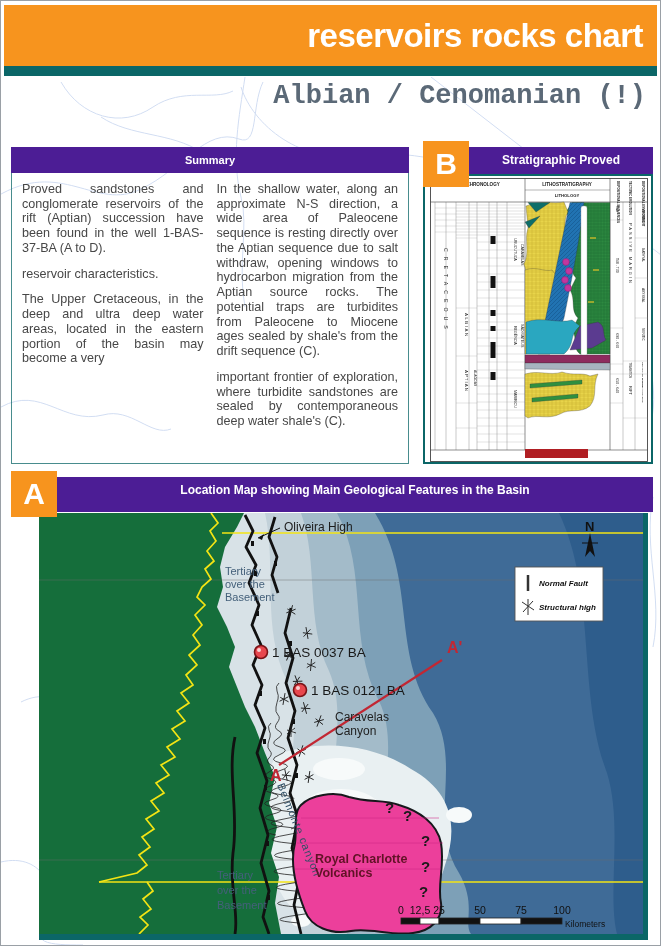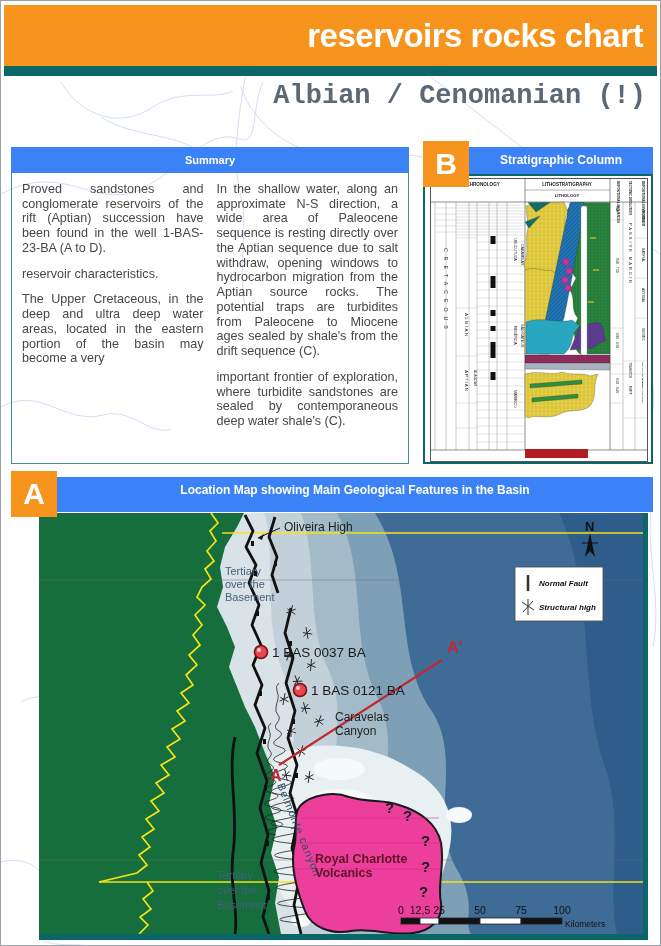--- a/index.html
+++ b/index.html
@@ -4,21 +4,21 @@
 <style>
   html,body{margin:0;padding:0;background:#e8e8e8;}
   .page{position:relative;width:659px;height:944px;background:#ffffff;border:1px solid #9aa0a6;
         font-family:"Liberation Sans",sans-serif;overflow:hidden;}
   .bg-map{position:absolute;left:0;top:76px;width:659px;height:868px;z-index:0;}
   .banner{position:absolute;left:3px;right:3px;top:4px;height:61px;background:#F7941E;z-index:2;}
   .banner .title{position:absolute;right:14px;top:0;line-height:61px;color:#ffffff;
         font-size:33px;font-weight:bold;letter-spacing:-0.5px;}
   .teal-stripe{position:absolute;left:3px;right:3px;top:65px;height:10px;background:#0B6667;z-index:2;}
   .subtitle{position:absolute;right:14px;top:80px;color:#5B6977;font-size:27px;font-weight:bold;z-index:2;font-family:Liberation Mono, monospace;}
-  .panel-header{background:#3b82f6;color:#fff;font-weight:bold;text-align:center;}
+  .panel-header{background:#4c1d95;color:#fff;font-weight:bold;text-align:center;}
   
   .summary{position:absolute;left:10px;top:146px;width:398px;height:317px;z-index:3;}
   .summary .panel-header{height:26px;line-height:26px;font-size:11px;}
   .summary .body{position:absolute;left:0;right:0;top:26px;bottom:0;border:1px solid rgba(11,102,103,.75);
         border-top:none;display:flex;gap:13px;padding:9px 10px 4px 10px;box-sizing:border-box;}
   .summary .col{flex:1;font-size:12.6px;line-height:1.17;color:#474747;text-align:justify;}
   .summary .col p{margin:0 0 11px 0;}
   
   .panelB{position:absolute;left:422px;top:140px;width:230px;height:323px;z-index:3;}
   .badge{position:absolute;left:0;top:0;width:46px;height:46px;background:#F7941E;color:#fff;
@@ -60,34 +60,34 @@
   <div class="banner">
     <div class="title">reservoirs rocks chart</div>
   </div>
   <div class="teal-stripe"></div>
   <div class="subtitle">Albian / Cenomanian (!)</div>
 
   <div class="summary">
     <div class="panel-header">Summary</div>
     <div class="body">
       <div class="col">
-        <p>Proved sandstones and conglomerate reservoirs of the rift (Aptian) succession have been found in the well 1-BAS-23-BA (A to D).</p>
+        <p>Proved sandstones and conglomerate reservoirs of the rift (Aptian) succession have been found in the well 1-BAS-37-BA (A to D).</p>
         <p>reservoir characteristics.</p>
         <p>The Upper Cretaceous, in the deep and ultra deep water areas, located in the eastern portion of the basin may become a very</p>
       </div>
       <div class="col">
         <p>In the shallow water, along an approximate N-S direction, a wide area of Paleocene sequence is resting directly over the Aptian sequence due to salt withdraw, opening windows to hydrocarbon migration from the Aptian source rocks. The potential traps are turbidites from Paleocene to Miocene ages sealed by shale's from the drift sequence (C).</p>
         <p>important frontier of exploration, where turbidite sandstones are sealed by contemporaneous deep water shale's (C).</p>
       </div>
     </div>
   </div>
 
   <div class="panelB">
     <div class="badge">B</div>
-    <div class="panel-header">Stratigraphic Column</div>
+    <div class="panel-header">Stratigraphic Proved</div>
     <div class="content">
       <svg class="strat" width="218" height="284" viewBox="0 0 218 284">
         <defs>
           <pattern id="yh" width="4" height="4" patternUnits="userSpaceOnUse">
             <rect width="4" height="4" fill="#e8d44a"></rect>
             <path d="M0,0H4M0,2H4M2,0V4" stroke="#c6ae2f" stroke-width="0.5"></path>
           </pattern>
           <pattern id="gg" width="3.2" height="3.2" patternUnits="userSpaceOnUse">
             <rect width="3.2" height="3.2" fill="#2e8c41"></rect>
             <path d="M0,0H3.2M0,1.6H3.2M0,0V3.2M1.6,0V3.2" stroke="#1d6b30" stroke-width="0.45"></path>

